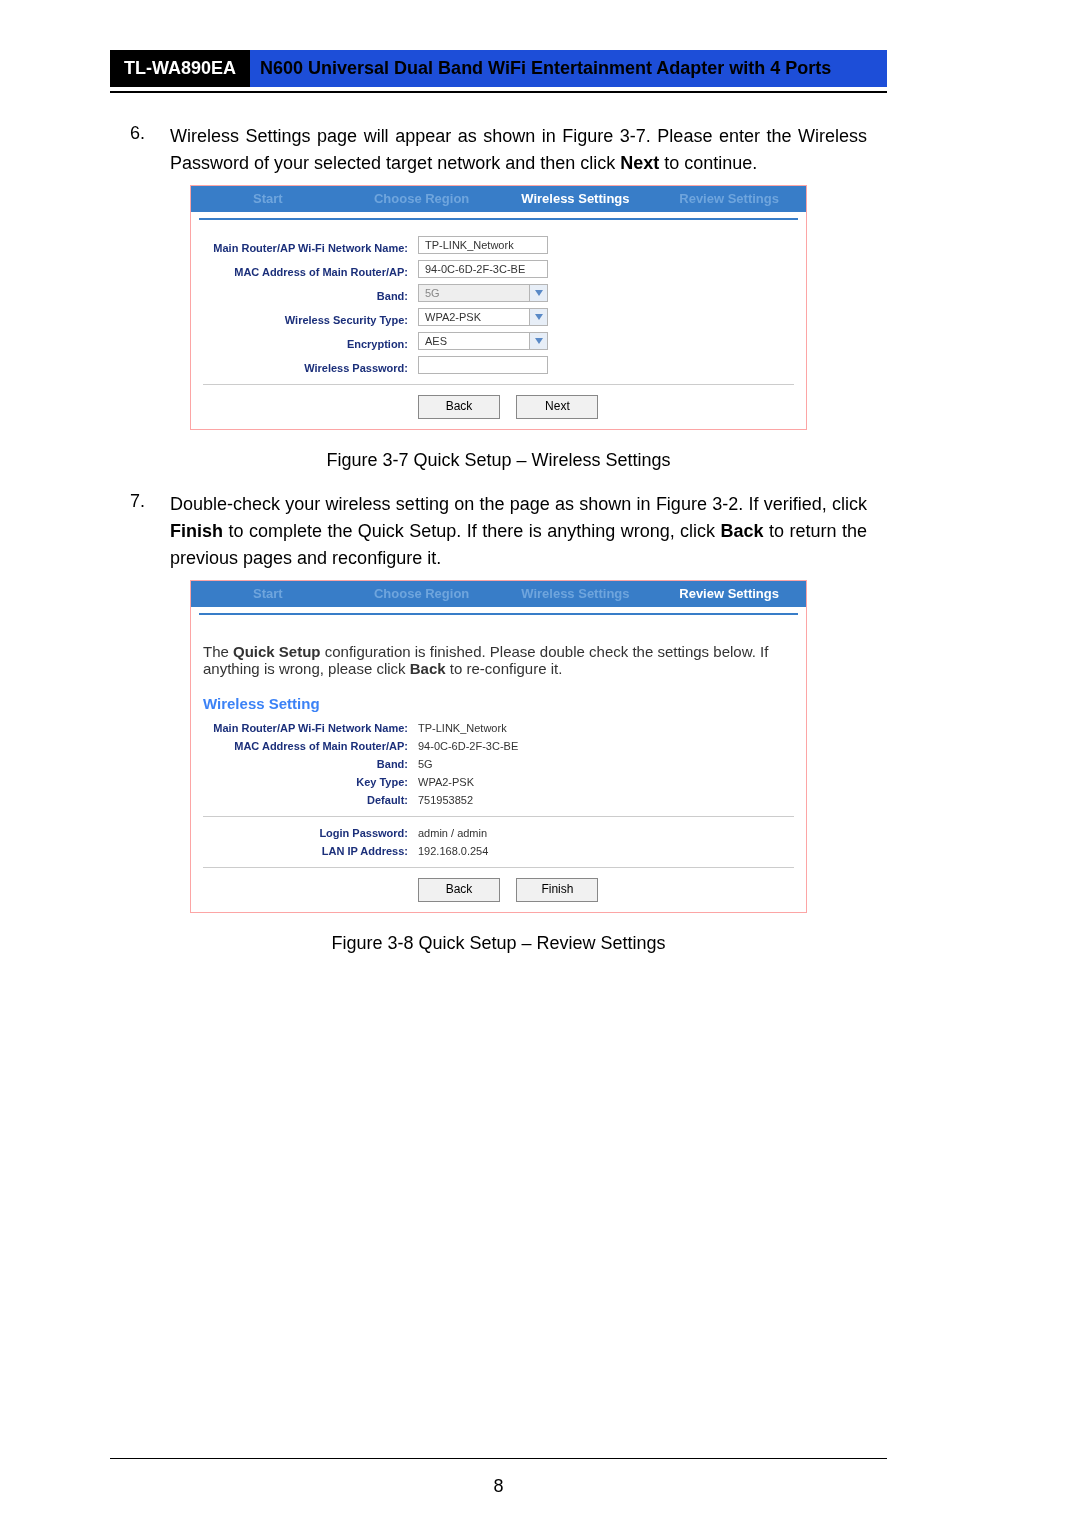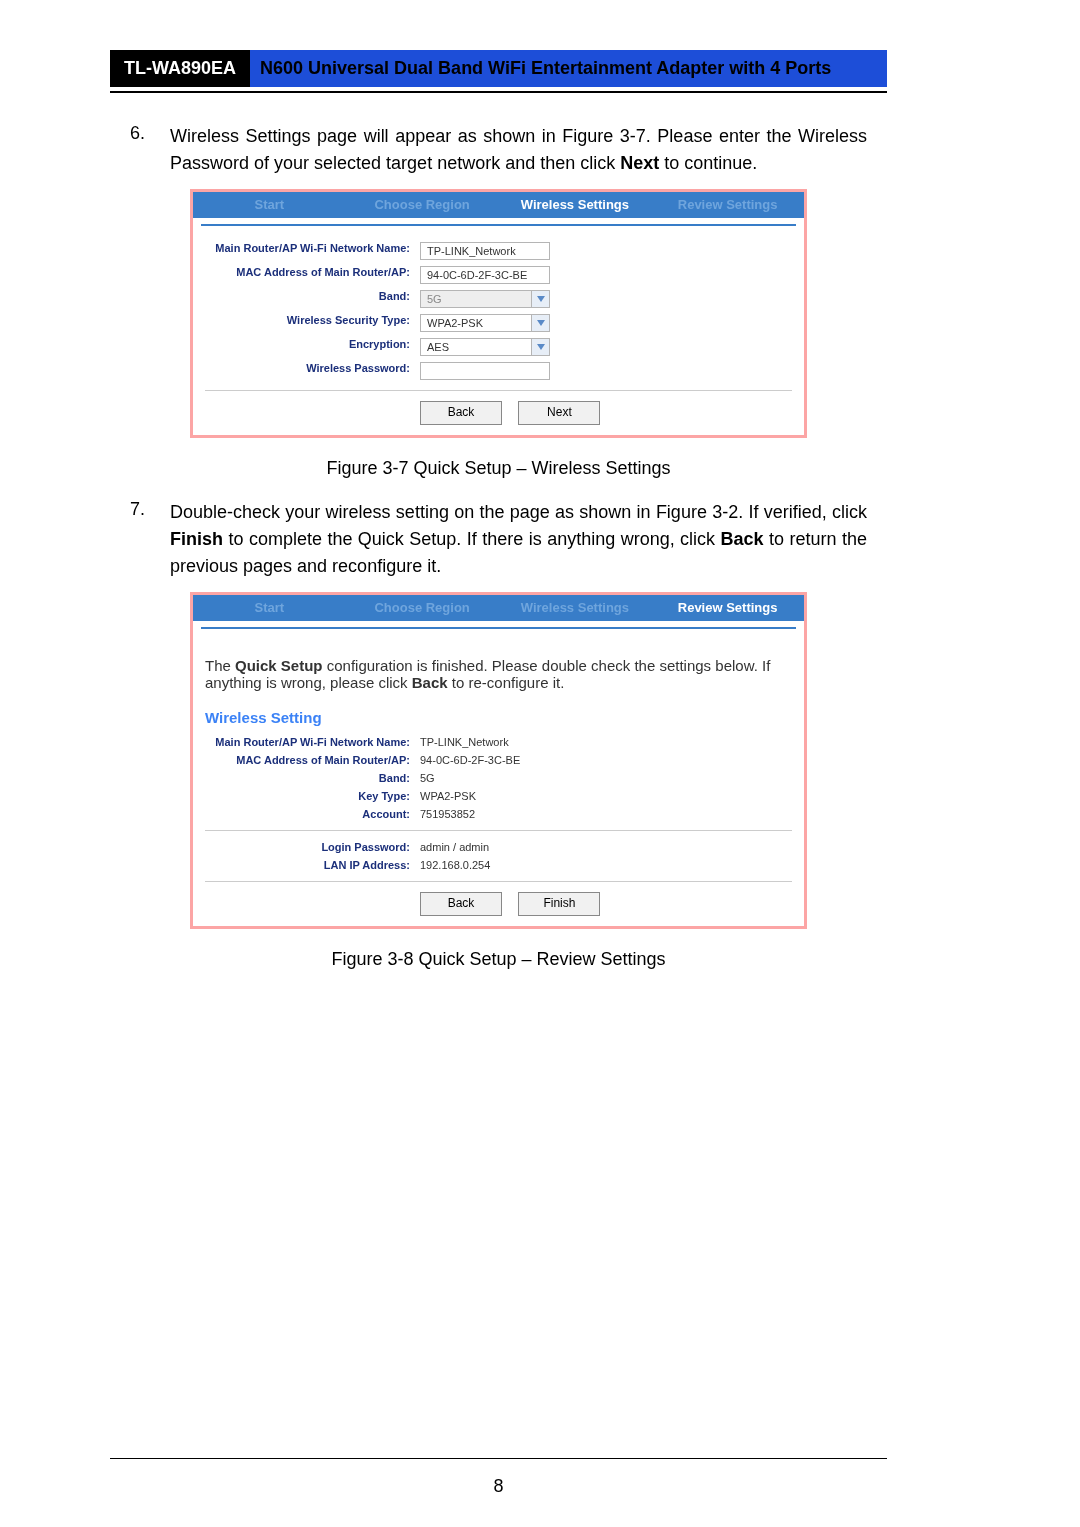--- a/index.html
+++ b/index.html
@@ -57,22 +57,22 @@
     font-size: 18px;
     line-height: 1.5;
     text-align: justify;
   }
   .caption {
     text-align: center;
     font-size: 18px;
     margin: 20px 0 20px 0;
   }
   .fig {
-    border: 3px solid #fca5a5;
-    margin: 12px 80px 0 80px;
+    border: 1px solid #fca5a5;
+    margin: 4px 80px 0 80px;
   }
   
   .wiz-tabs {
     display: flex;
     background: #387dc8;
     height: 26px;
   }
   .wiz-tab {
     flex: 1;
     color: #6fa5dd;
@@ -87,21 +87,21 @@
   .wiz-sep {
     height: 2px;
     background: #387dc8;
     margin: 6px 8px;
   }
   .wiz-body {
     padding: 10px 12px;
   }
   .frow {
     display: flex;
-    align-items: flex-start;
+    align-items: flex-end;
     margin-bottom: 6px;
     font-size: 11px;
   }
   .flabel {
     width: 205px;
     text-align: right;
     color: #1b2f7a;
     font-weight: bold;
     padding-right: 10px;
   }
@@ -307,21 +307,21 @@
       </div>
       <div class="frow">
         <div class="flabel">Band:</div>
         <div class="fval">5G</div>
       </div>
       <div class="frow">
         <div class="flabel">Key Type:</div>
         <div class="fval">WPA2-PSK</div>
       </div>
       <div class="frow">
-        <div class="flabel">Account:</div>
+        <div class="flabel">Default:</div>
         <div class="fval">751953852</div>
       </div>
 
       <hr class="wiz-hr">
 
       <div class="frow">
         <div class="flabel">Login Password:</div>
         <div class="fval">admin / admin</div>
       </div>
       <div class="frow">

